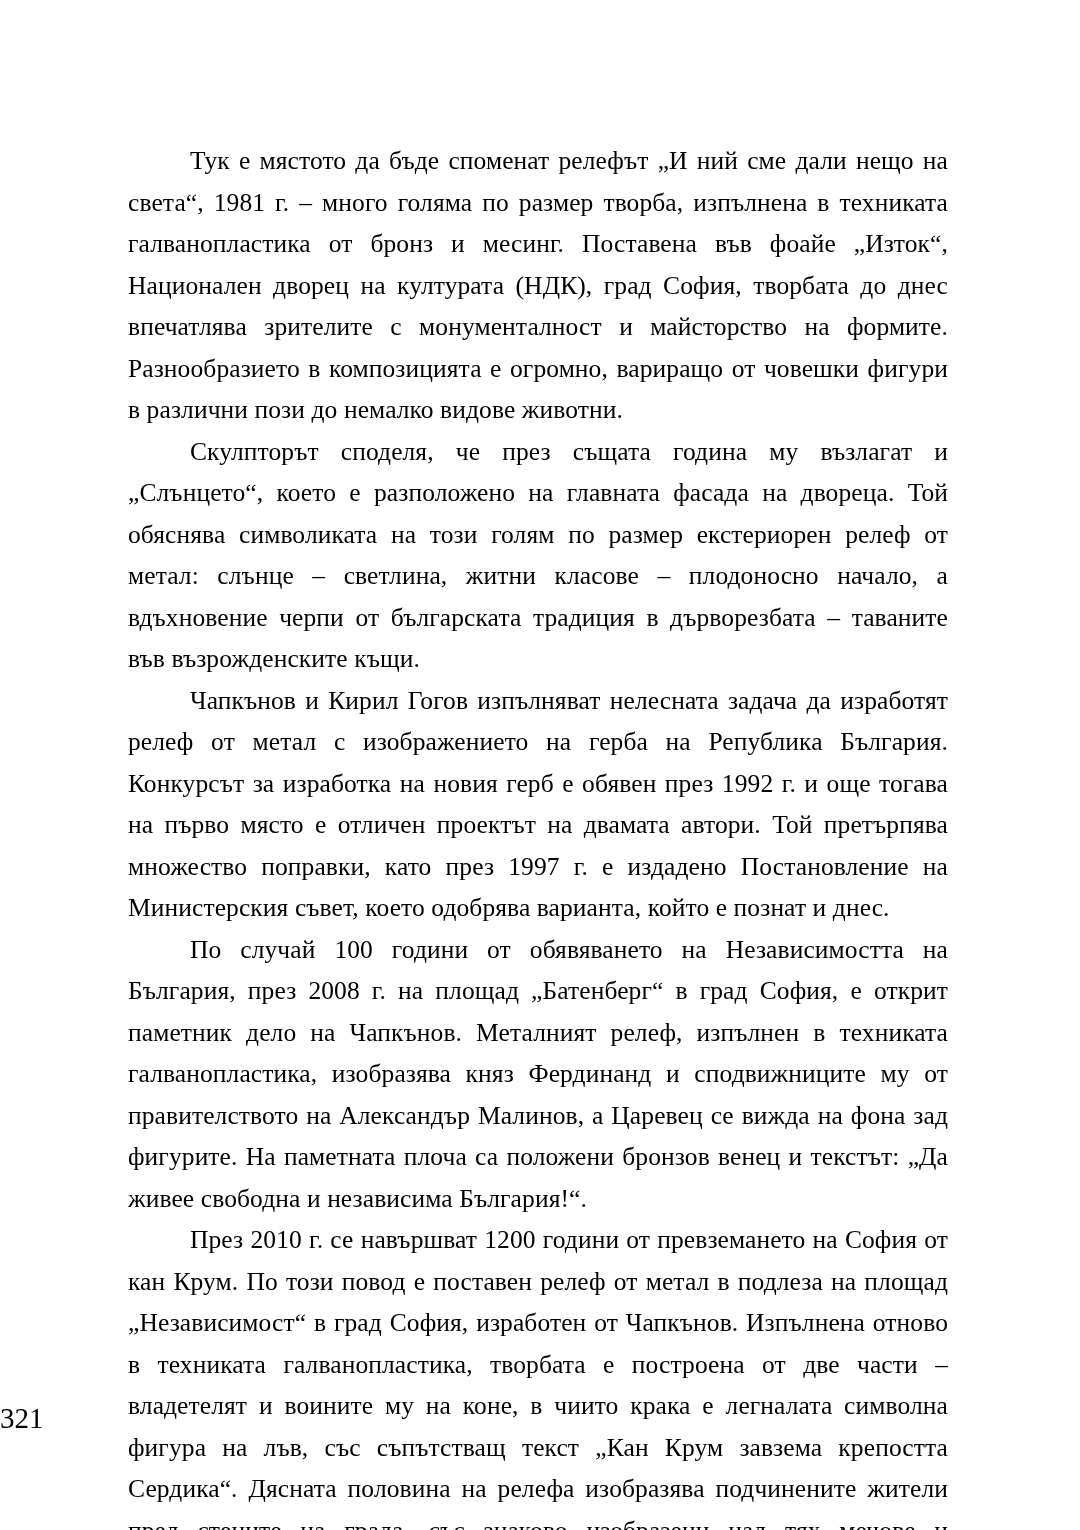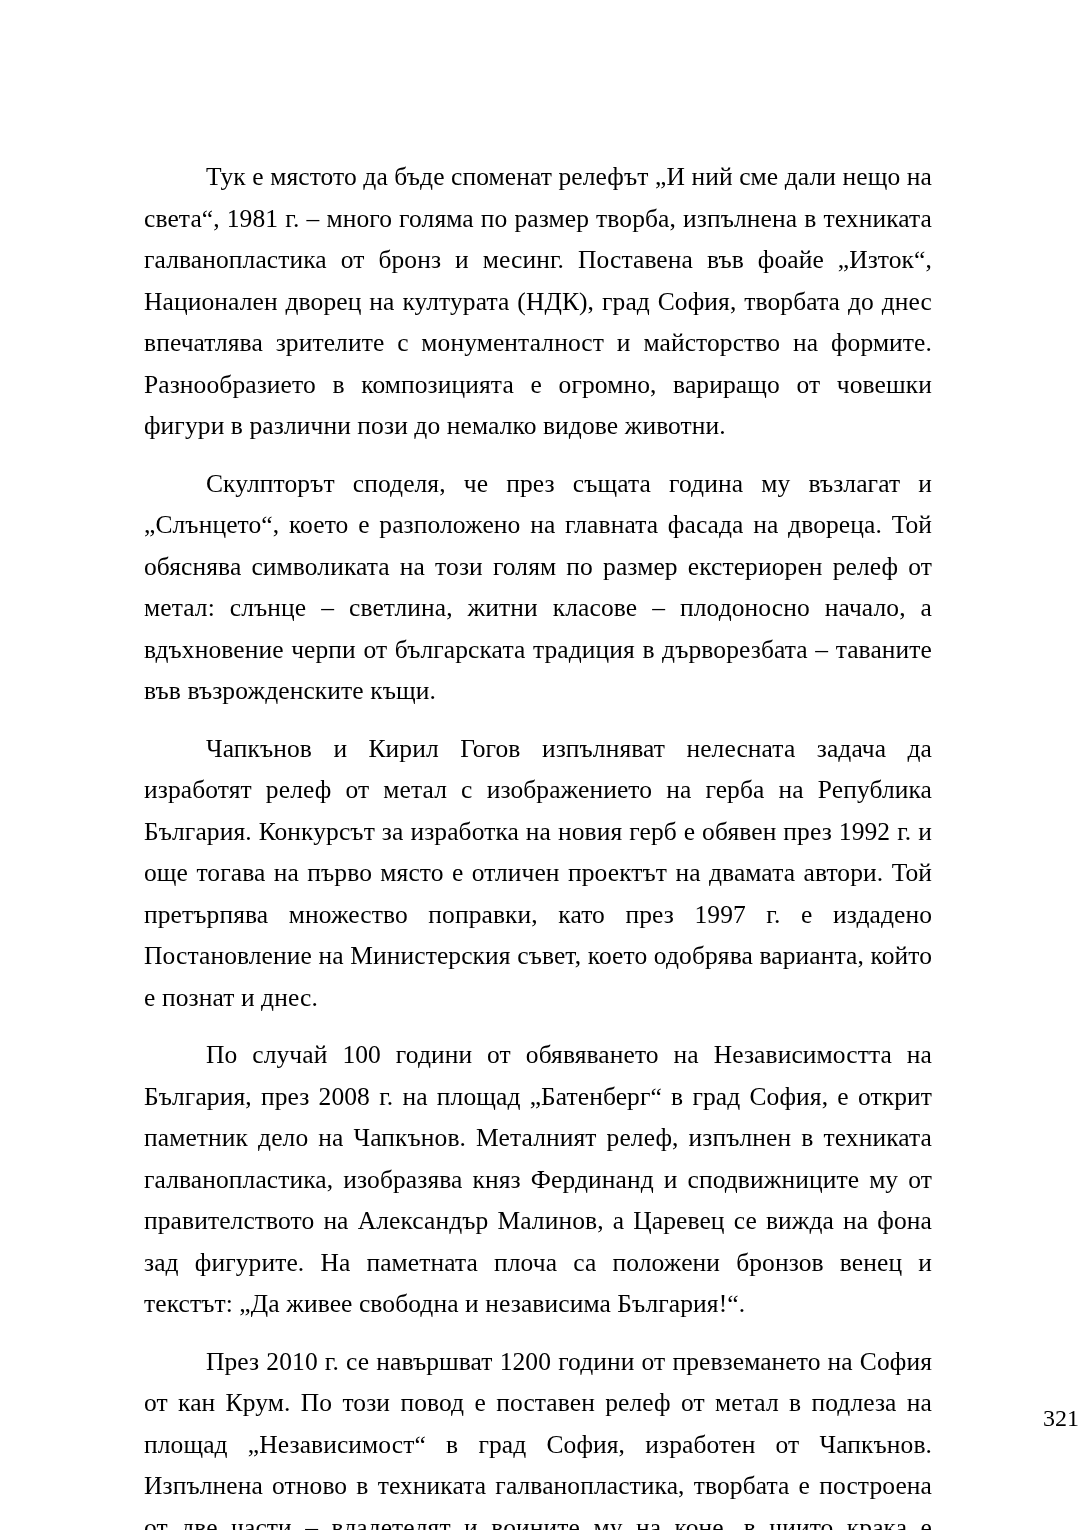--- a/index.html
+++ b/index.html
@@ -25,31 +25,31 @@
 
   .body-text {
     font-size: 25.5px;
     line-height: 41.5px;
     text-align: justify;
     text-justify: inter-word;
     letter-spacing: 0.1px;
   }
 
   .body-text p {
-    margin: 16px;
+    margin: 0;
     text-indent: 62px;
   }
 
   .page-number {
     position: absolute;
     left: 0;
     right: 1px;
     bottom: 98px;
-    text-align: right;
-    font-size: 24px;
+    text-align: left;
+    font-size: 29px;
     line-height: 28px;
     font-family: "Liberation Serif", "DejaVu Serif", serif;
   }
 </style>
 </head>
 <body>
 
 <div class="page">
 
   <div class="body-text">

